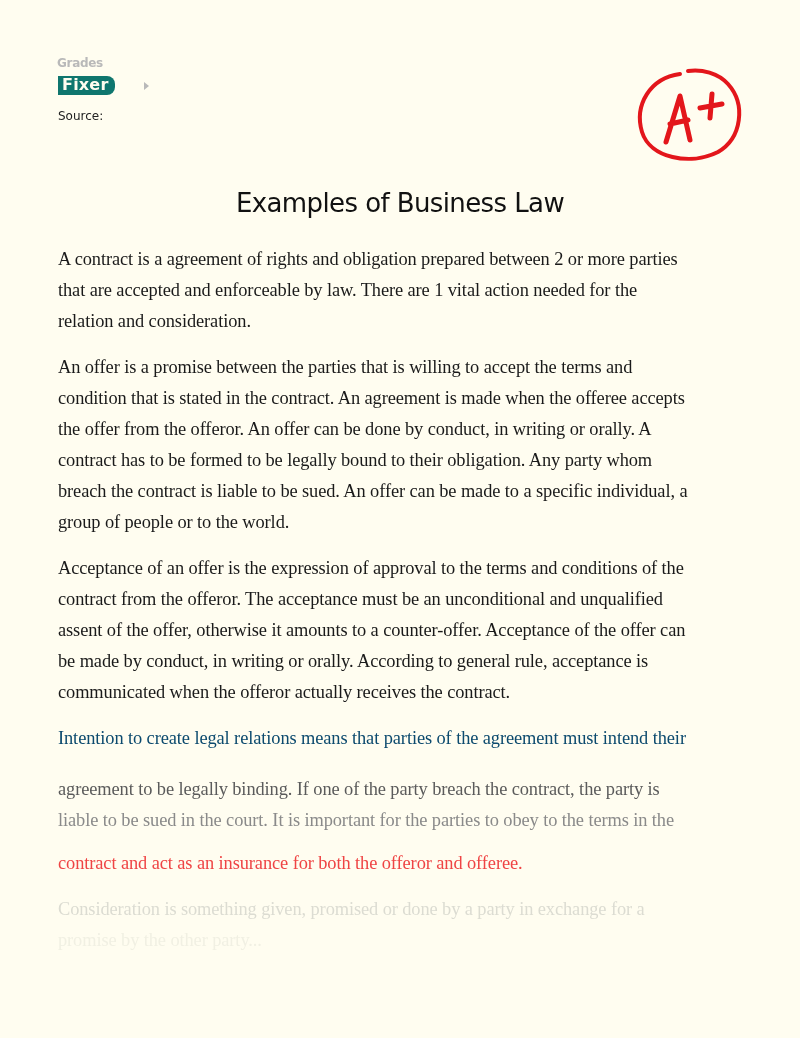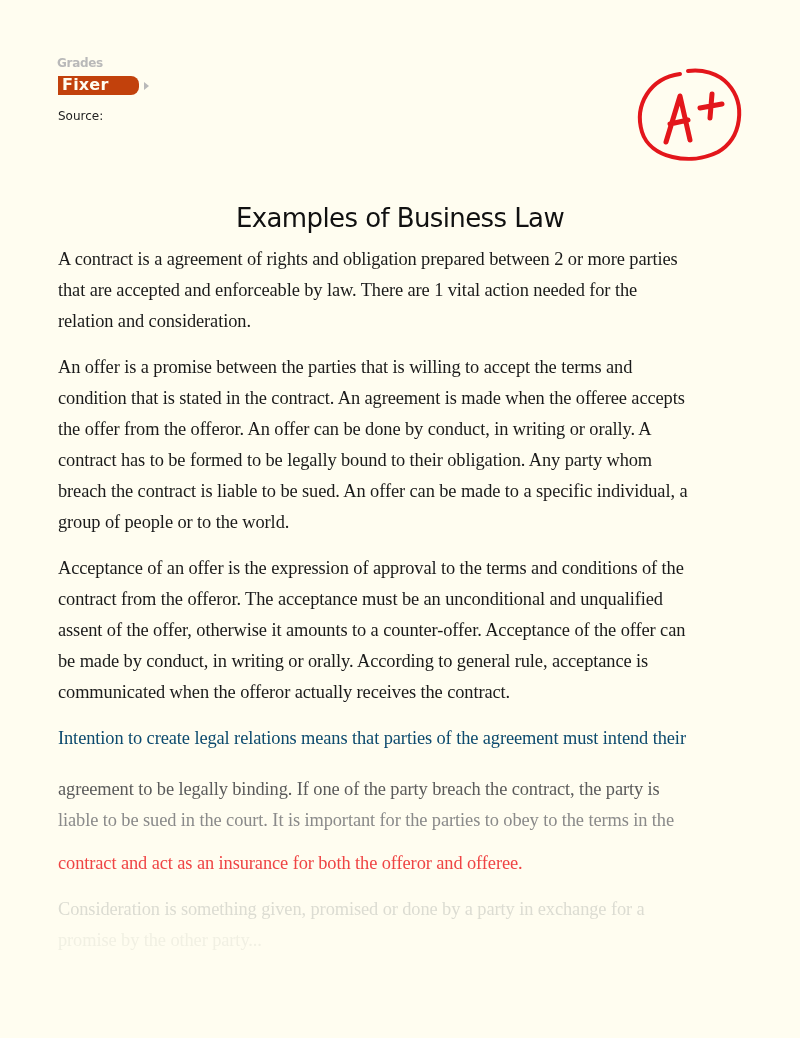--- a/index.html
+++ b/index.html
@@ -26,23 +26,23 @@
     font-family: "DejaVu Sans", sans-serif;
     font-weight: bold;
     font-size: 12px;
     letter-spacing: -0.3px;
     color: #b9b9b9;
   }
   .logo-fixer-box {
     position: absolute;
     left: 1px;
     top: 20px;
-    width: 81px;
+    width: 57px;
     height: 19px;
-    background: #c2410c;
+    background: #0f766e;
     border-radius: 0 8px 8px 0;
   }
   .logo-fixer {
     position: absolute;
     left: 4px;
     top: -1px;
     font-family: "DejaVu Sans", sans-serif;
     font-weight: bold;
     font-size: 16px;
     color: #fffdf0;
@@ -70,21 +70,21 @@
     left: 630px;
     top: 60px;
     width: 120px;
     height: 110px;
   }
   h1 {
     position: absolute;
     left: 0;
     right: 0;
     top: 188px;
-    margin: 15px;
+    margin: 0;
     text-align: center;
     font-family: "DejaVu Sans", sans-serif;
     font-weight: normal;
     font-size: 26px;
     letter-spacing: -0.6px;
     color: #111;
   }
   .body-text {
     position: absolute;
     left: 58px;

